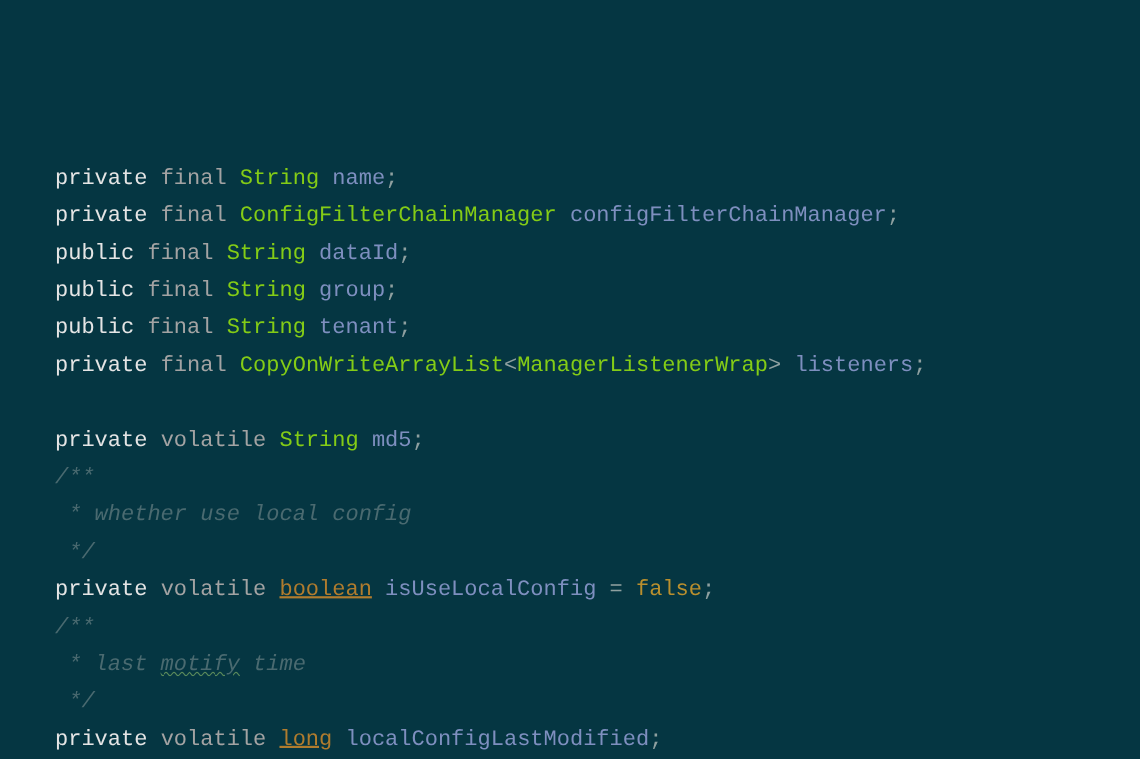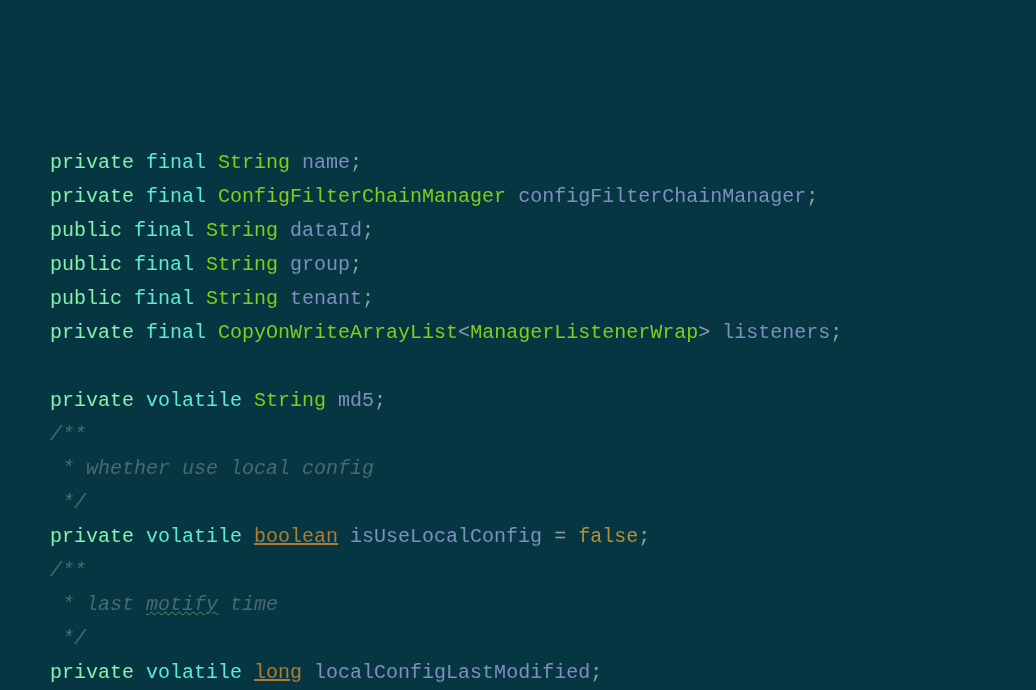--- a/index.html
+++ b/index.html
@@ -7,22 +7,22 @@
     background-color: #053642;
     font-family: 'Consolas', 'Monaco', 'Courier New', monospace;
     font-size: 20px;
     line-height: 1.7;
     padding: 10px 0 0 50px;
     color: #a8b8b8;
     white-space: pre;
   }
   .code-block { }
   .line { display: block; }
-  .kw-access { color: #86efac; }  
-  .kw-mod { color: #5eead4; }     
+  .kw-access { color: #e5e5e5; }  
+  .kw-mod { color: #a3a3a3; }     
   .kw-type { color: #84cc16; }    
   .kw-prim { color: #b07c2e; text-decoration: underline; }    
   .kw-lit { color: #b98f2e; text-align: right; }     
   .ident { color: #7e8fbf; }      
   .punct { color: #8fa0a0; }      
   .comment { color: #4a6a70; font-style: italic; } 
   .wavy { text-decoration: underline wavy #5a8a5a; text-decoration-thickness: 1px; }
   .sp { display: inline; }
 </style>
 </head>

